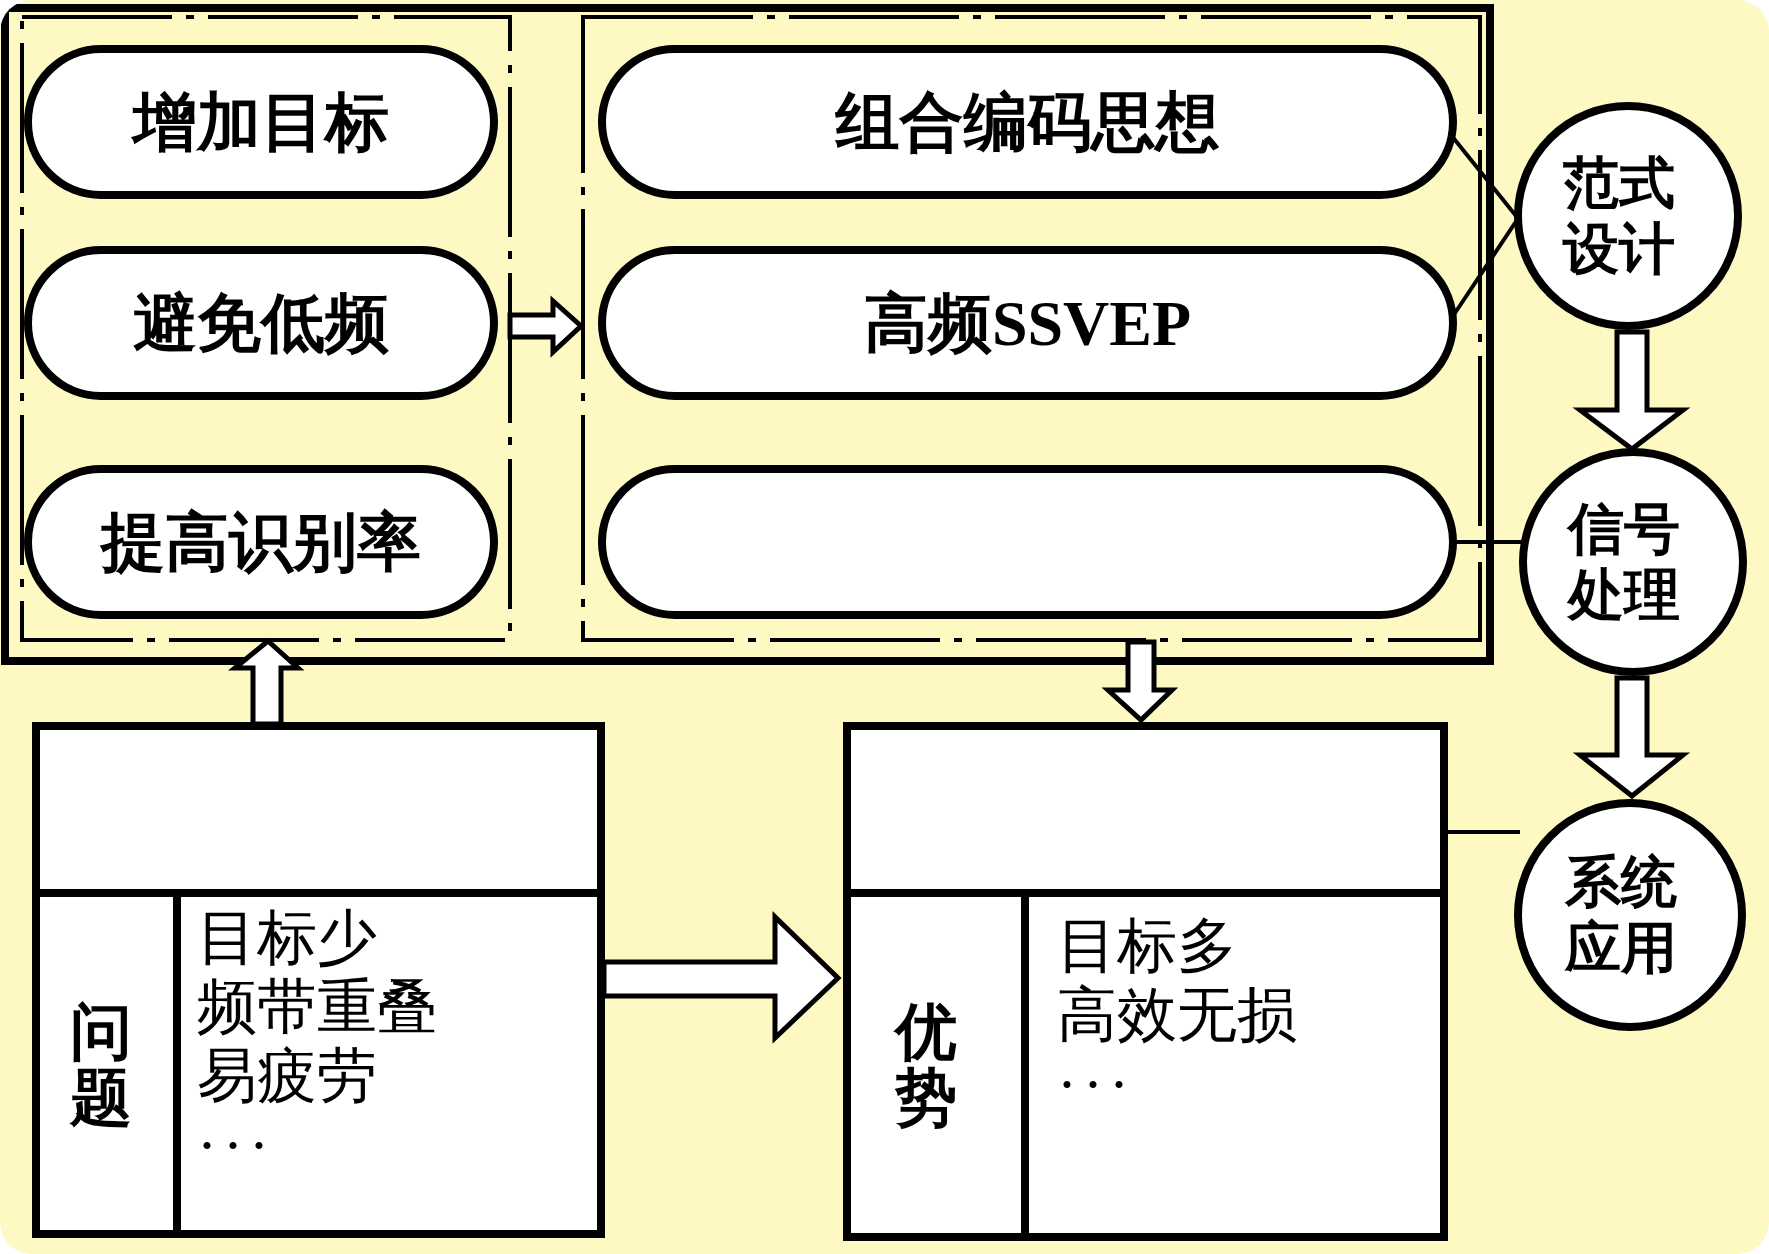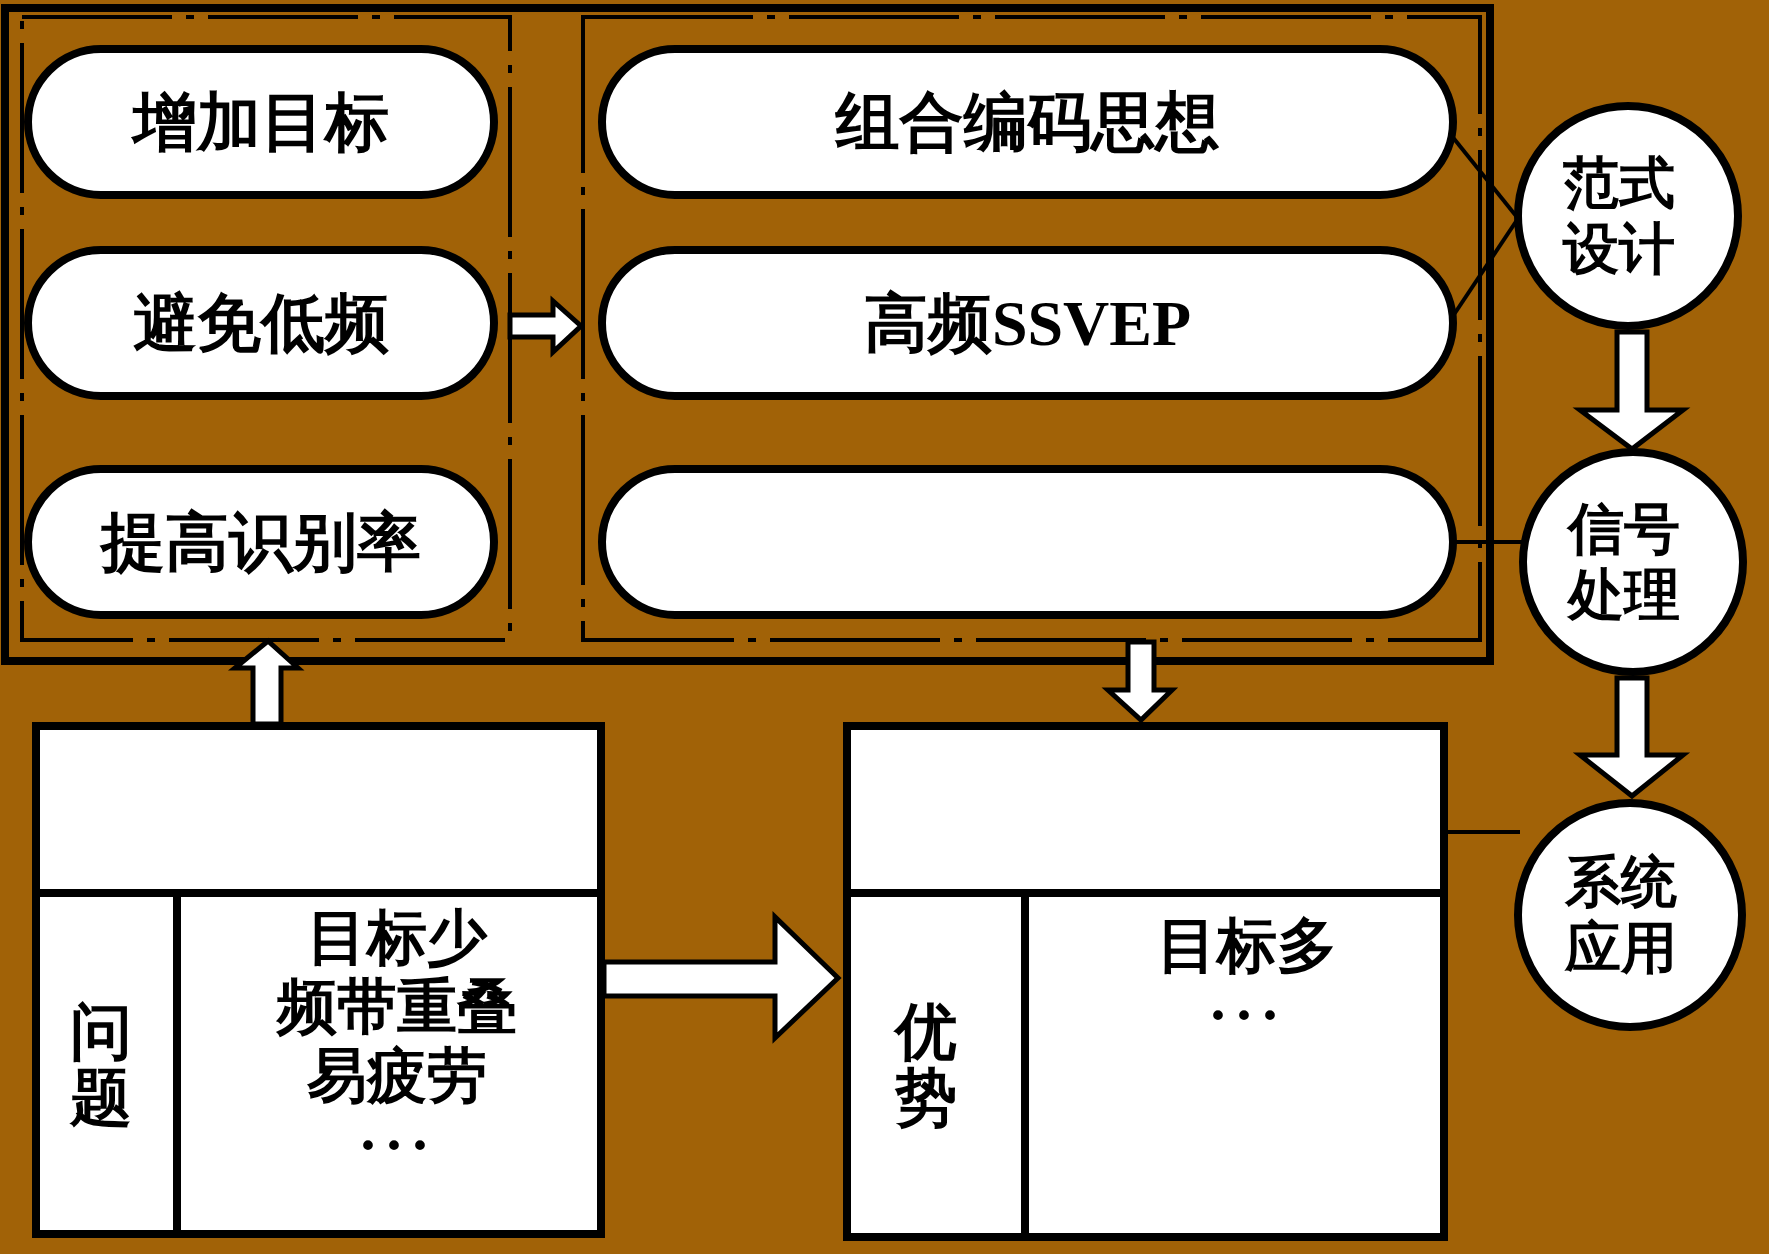--- a/index.html
+++ b/index.html
@@ -1,24 +1,24 @@
 <!DOCTYPE html>
 <html><head>
 <meta charset="utf-8">
 <style>
   html,body{margin:0;padding:0;background:#ffffff;}
   #stage{
-    position:relative;width:1769px;height:1254px;background:#a16207;overflow:hidden;
-    font-family:"Liberation Serif","DejaVu Serif",serif;color:#000;
+    position:relative;width:1769px;height:1254px;background:#fef9c3;overflow:hidden;
+    font-family:"Liberation Serif","DejaVu Serif",serif;color:#000;border-radius:32px;
   }
   #shapes{position:absolute;left:0;top:0;width:1769px;height:1254px;}
   .lbl{position:absolute;display:flex;align-items:center;justify-content:center;
        text-align:center;font-weight:bold;white-space:nowrap;}
   .wrap2{position:absolute;font-weight:bold;word-break:break-all;}
-  .list{position:absolute;font-weight:bold;text-align:center;}
+  .list{position:absolute;font-weight:normal;}
   .list div{height:69px;line-height:69px;}
   .dots{letter-spacing:6px;}
 </style>
 </head>
 <body>
 
 <div id="stage">
 
   <svg id="shapes" viewBox="0 0 1769 1254" xmlns="http://www.w3.org/2000/svg">
 
@@ -75,16 +75,17 @@
   <div class="list" style="left:197px;top:904px;width:400px;font-size:60px;">
     <div>目标少</div>
     <div>频带重叠</div>
     <div>易疲劳</div>
     <div class="dots">···</div>
   </div>
 
   <div class="wrap2" style="left:895px;top:999px;width:70px;font-size:62px;line-height:66px;">优势</div>
   <div class="list" style="left:1057px;top:912px;width:380px;font-size:60px;">
     <div>目标多</div>
+    <div>高效无损</div>
     <div class="dots">···</div>
   </div>
 
 </div>
 
 </body></html>

